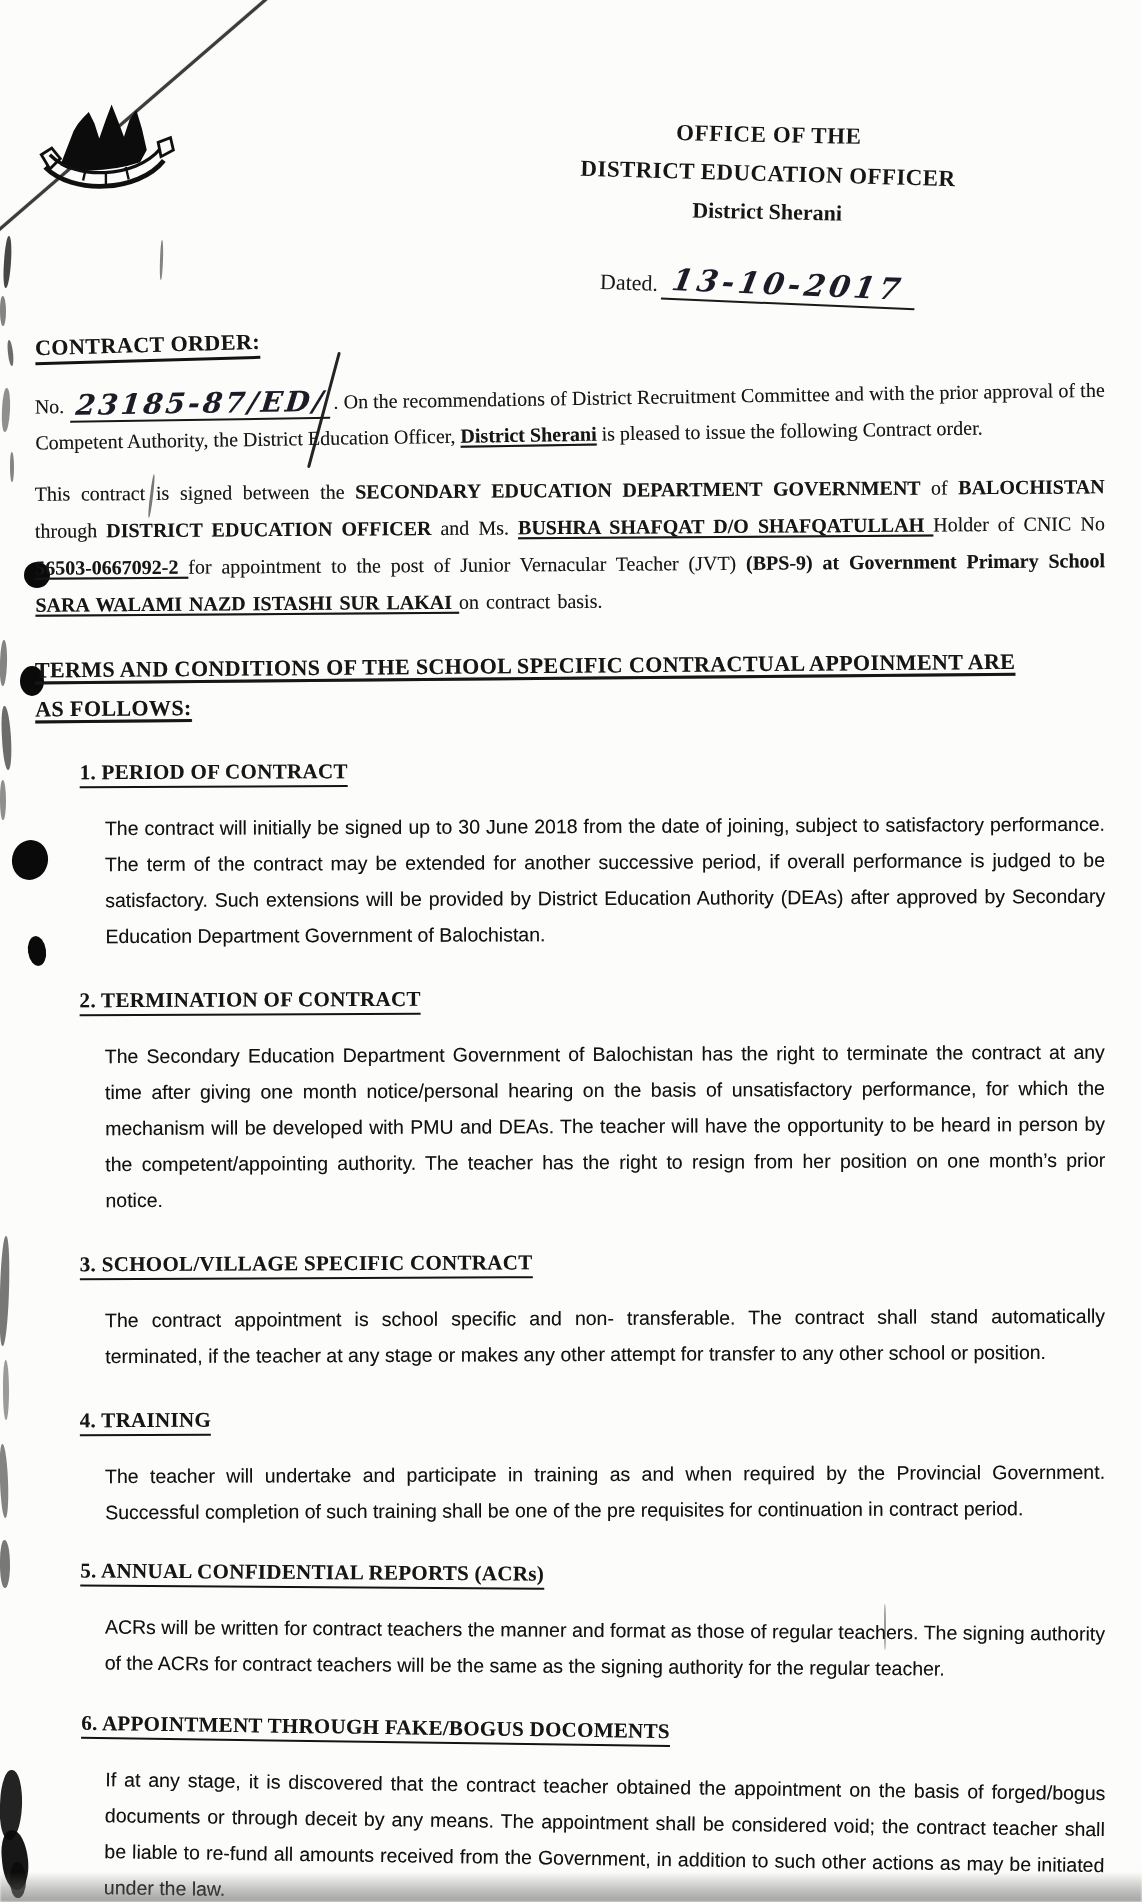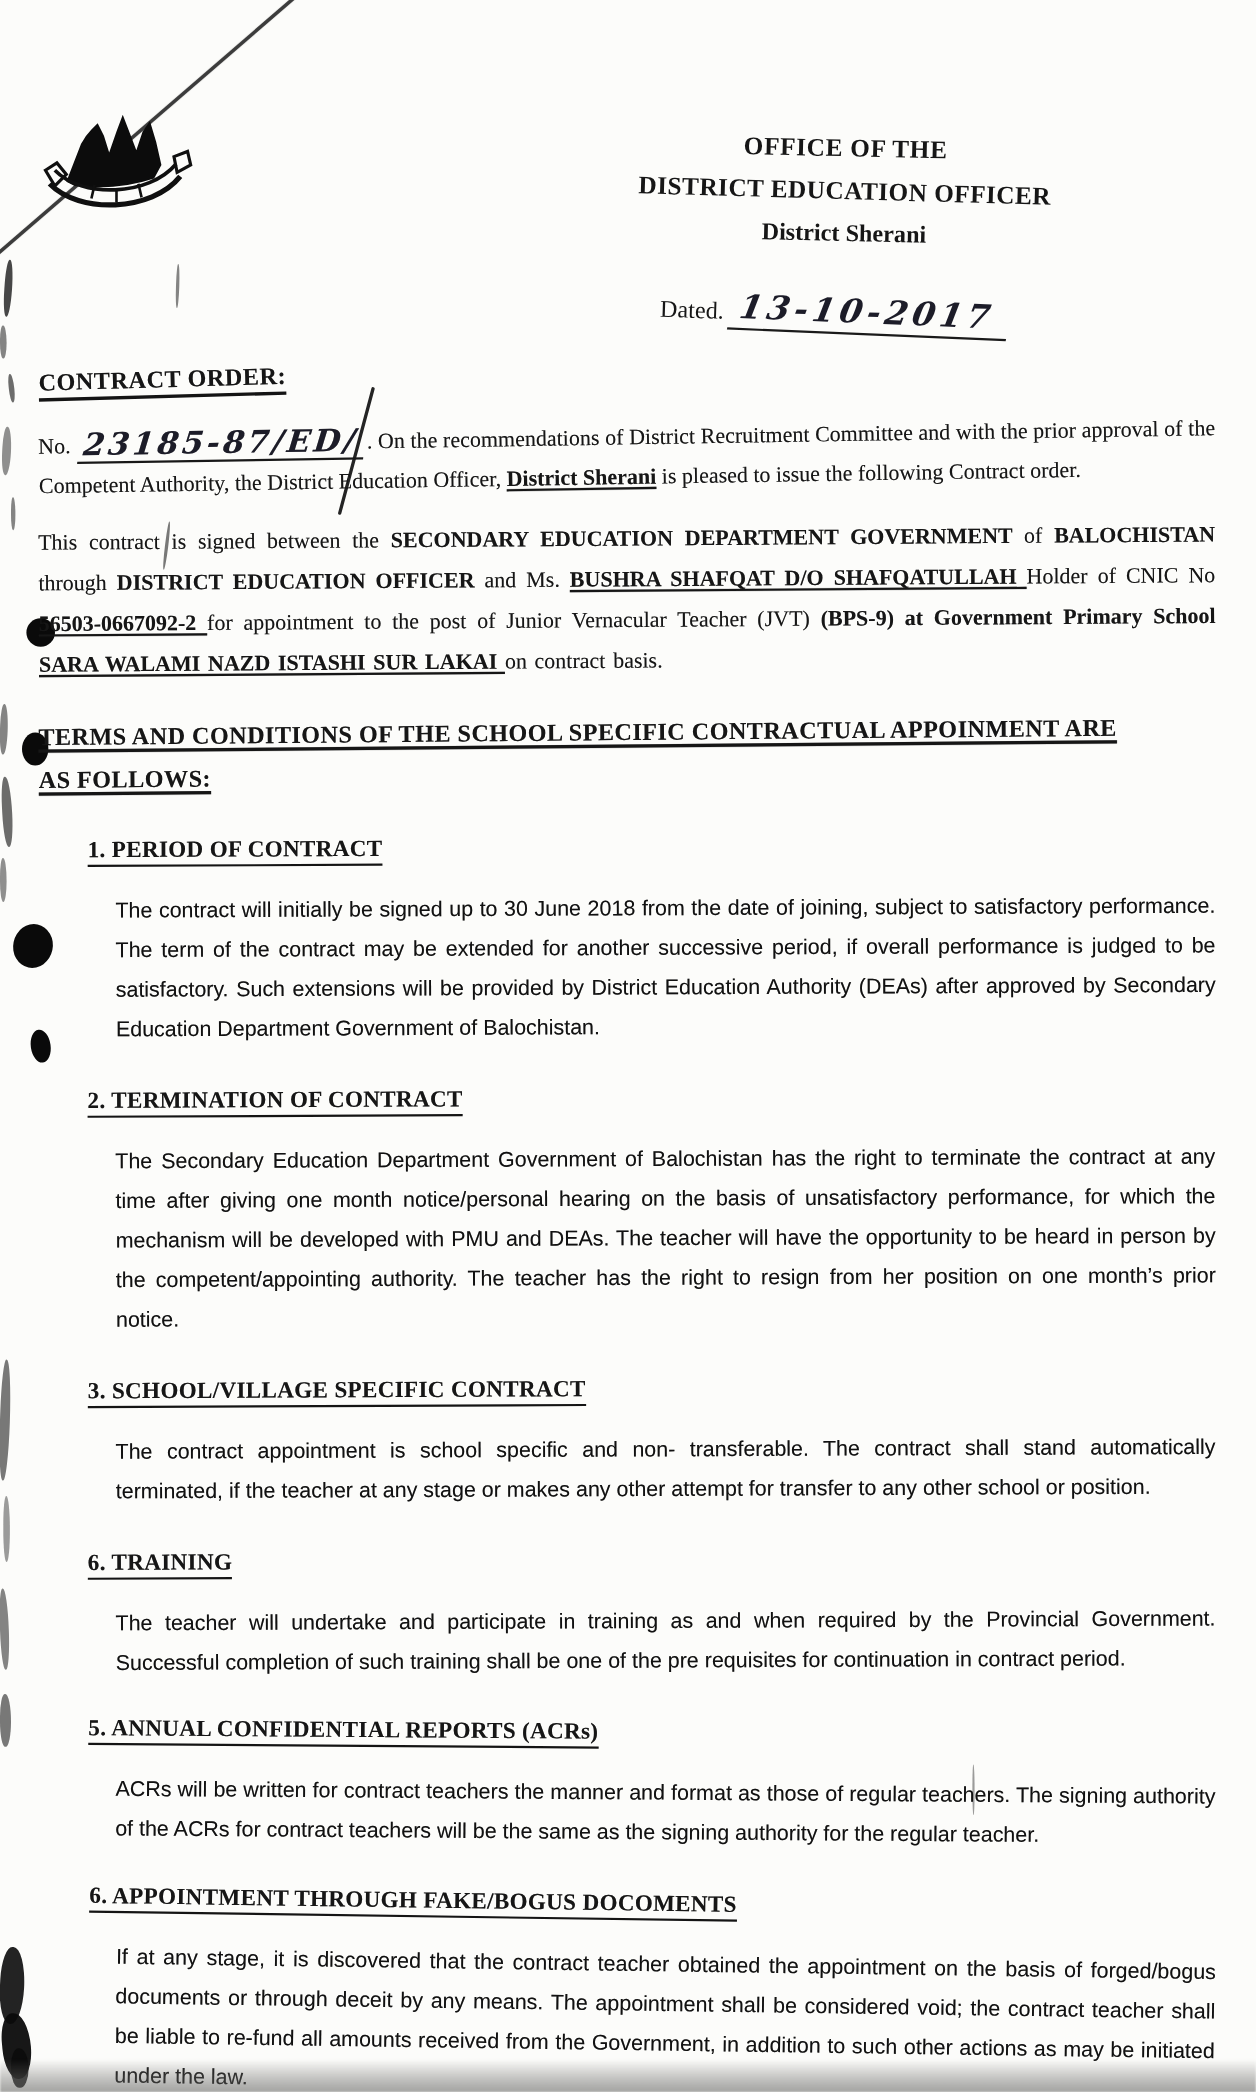--- a/index.html
+++ b/index.html
@@ -165,21 +165,21 @@
       <span class="heading">2. TERMINATION OF CONTRACT</span>
       <p class="body">The Secondary Education Department Government of Balochistan has the right to terminate the contract at any time after giving one month notice/personal hearing on the basis of unsatisfactory performance, for which the mechanism will be developed with PMU and DEAs.  The teacher will have the opportunity to be heard in person by the competent/appointing authority. The teacher has the right to resign from her position on one month’s prior notice.</p>
     </div>
 
     <div class="section r-flat">
       <span class="heading">3. SCHOOL/VILLAGE SPECIFIC CONTRACT</span>
       <p class="body">The contract appointment is school specific and non- transferable. The contract shall stand automatically terminated, if the teacher at any stage or makes any other attempt for transfer to any other school or position.</p>
     </div>
 
     <div class="section r-flat">
-      <span class="heading">6. TRAINING</span>
+      <span class="heading">4. TRAINING</span>
       <p class="body">The teacher will undertake and participate in training as and when required by the Provincial Government. Successful completion of such training shall be one of the pre requisites for continuation in contract period.</p>
     </div>
 
     <div class="section r-down1">
       <span class="heading">5. ANNUAL CONFIDENTIAL REPORTS (ACRs)</span>
       <p class="body">ACRs will be written for contract teachers the manner and format as those of regular teachers. The signing authority of the ACRs for contract teachers will be the same as the signing authority for the regular teacher.</p>
     </div>
 
     <div class="section r-down2">
       <span class="heading">6. APPOINTMENT THROUGH FAKE/BOGUS DOCOMENTS</span>

